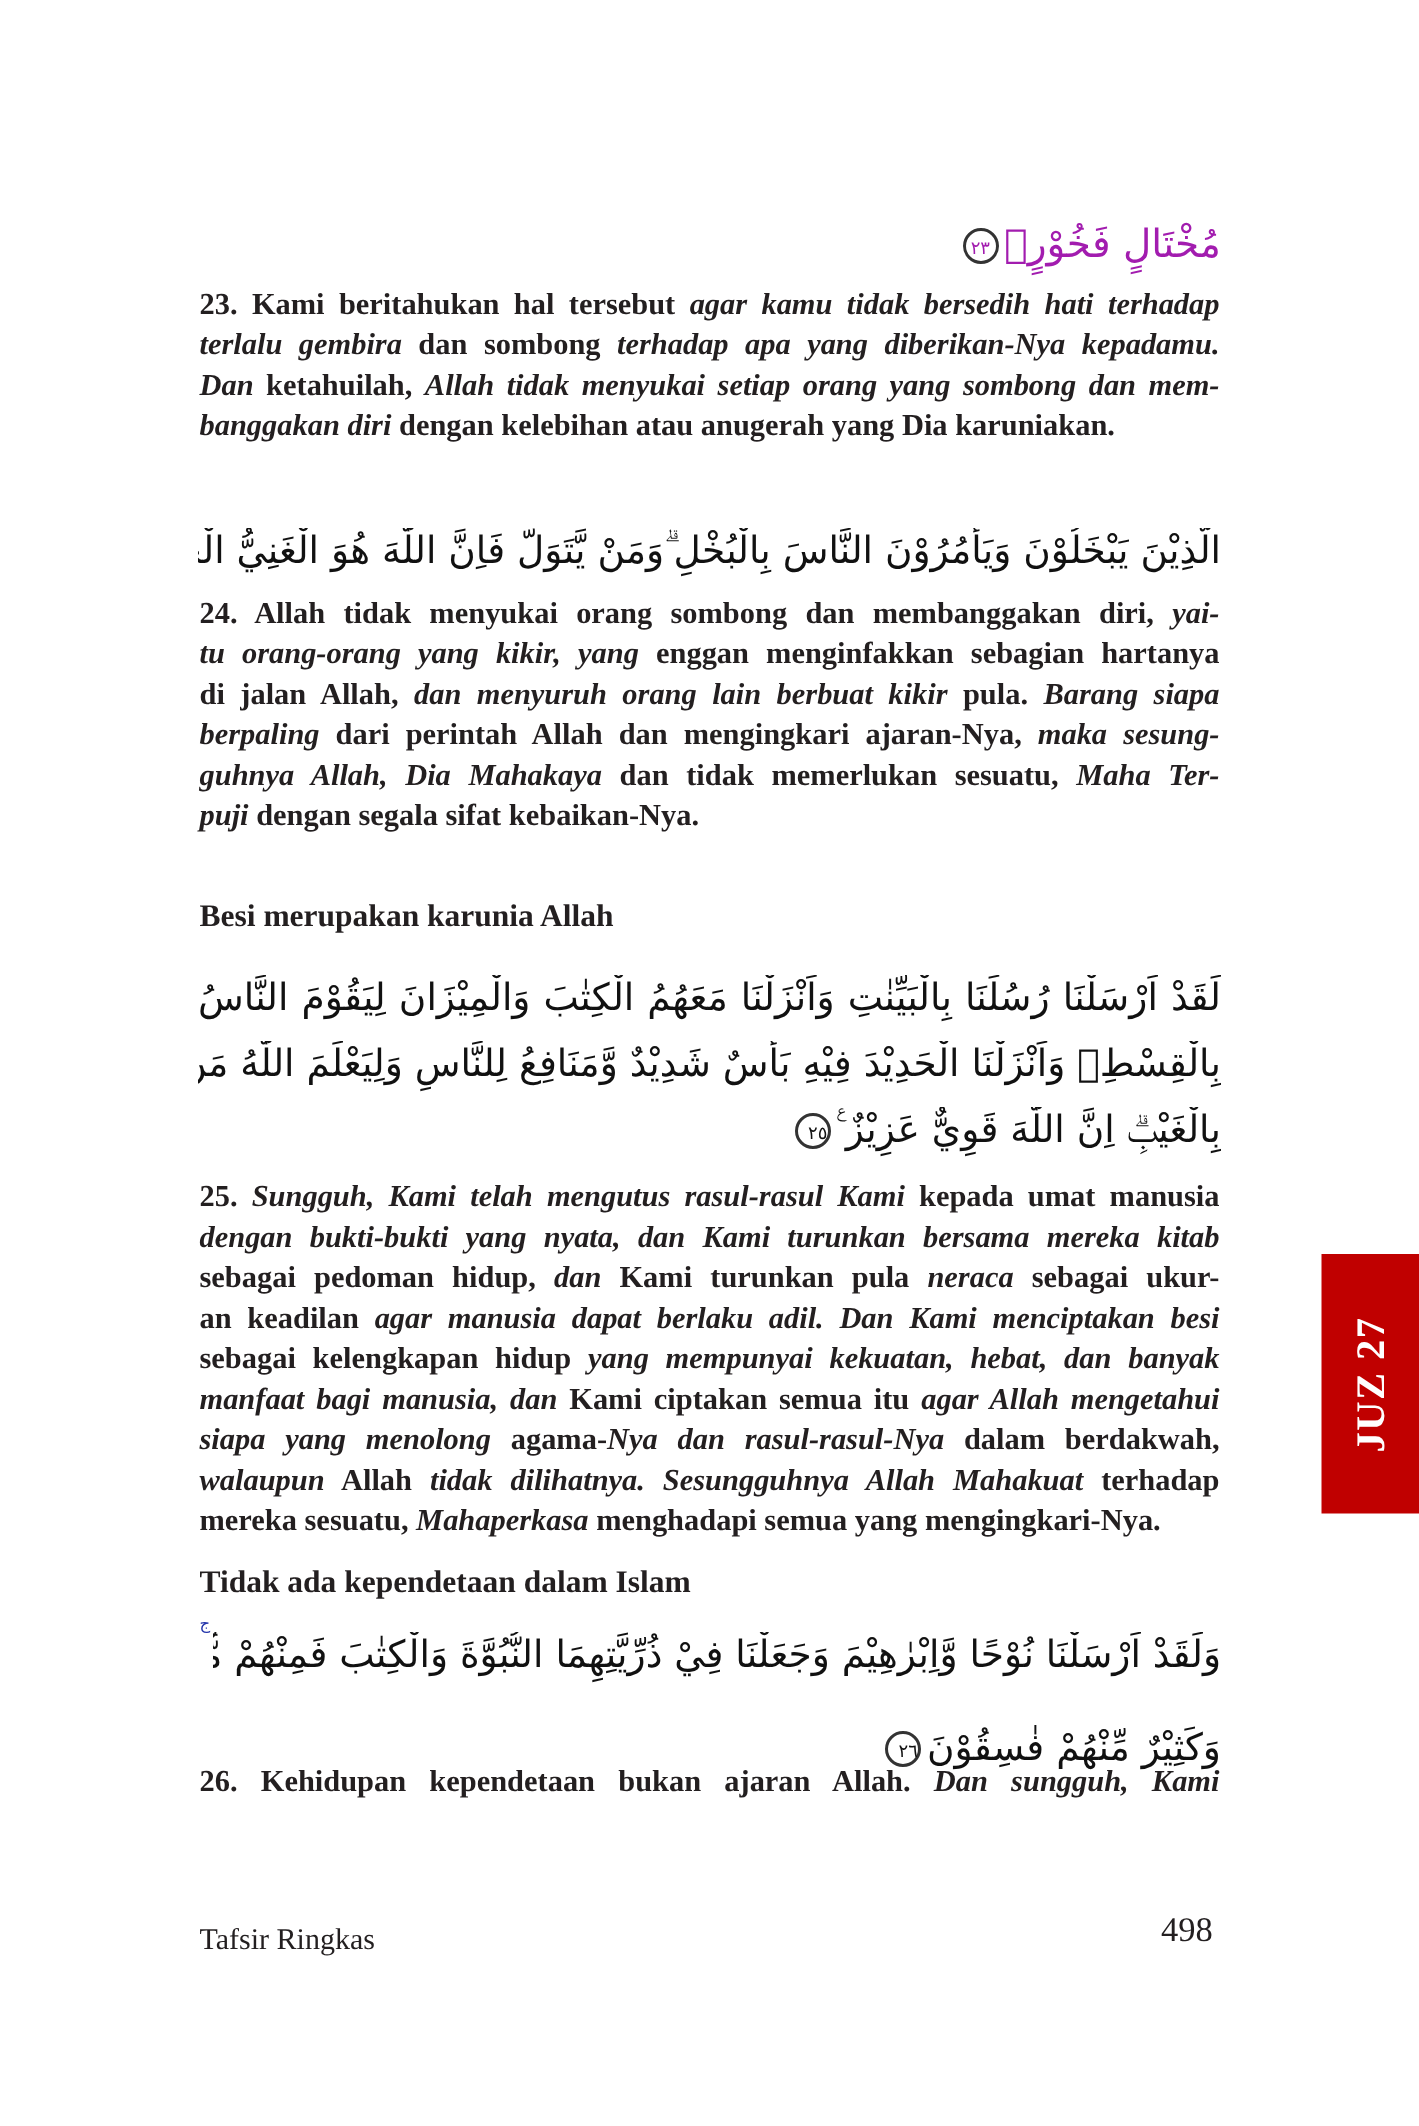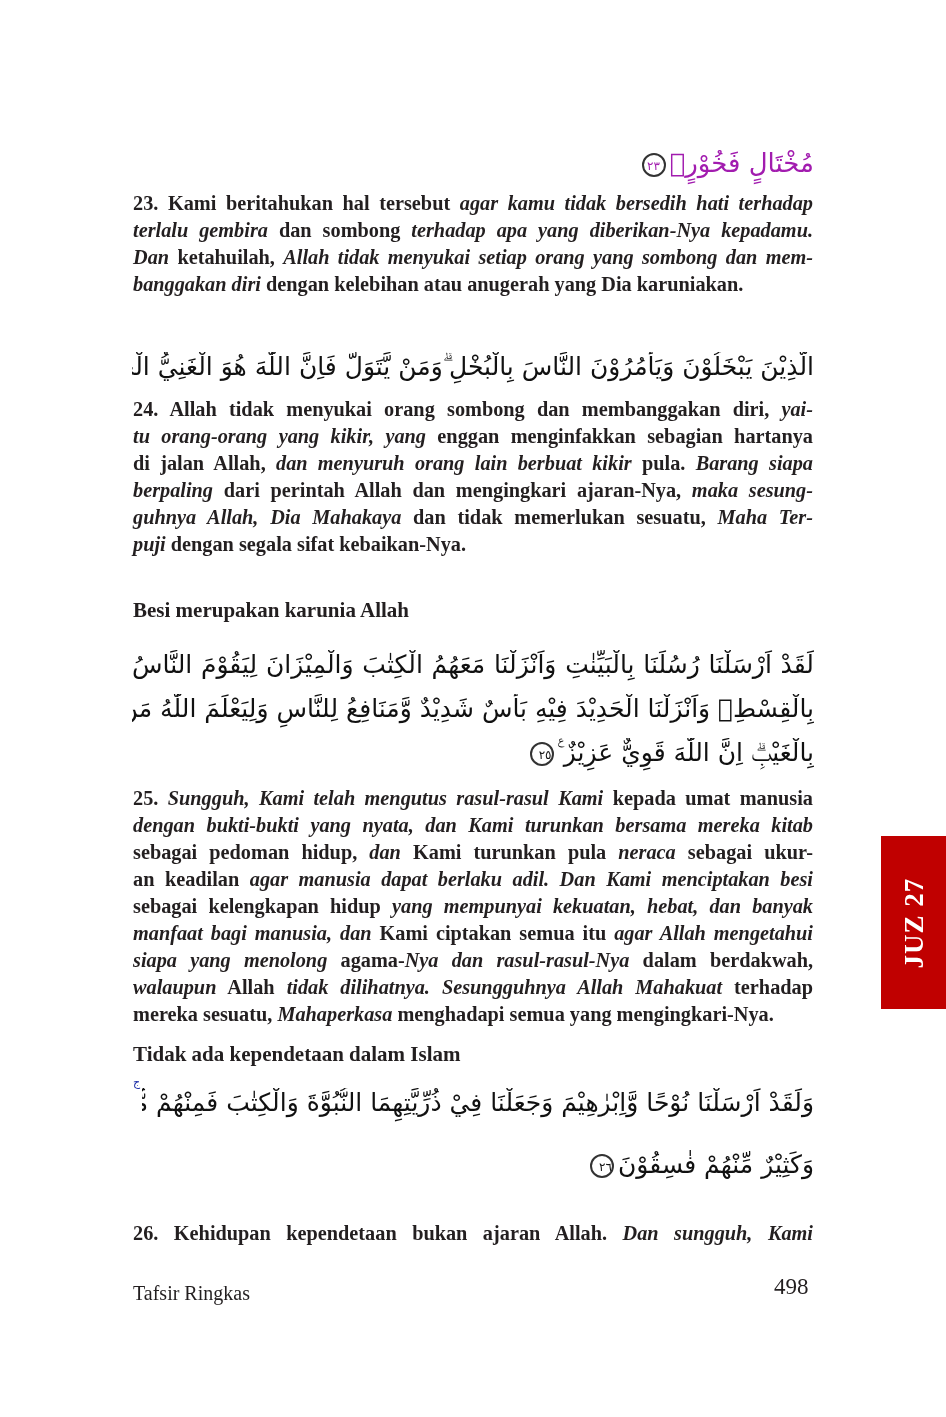--- a/index.html
+++ b/index.html
@@ -92,21 +92,21 @@
     </div>
 
   <div class="heading" style="top:1041px;">Tidak ada kependetaan dalam Islam</div>
 
   <div class="waqf-blue">ج</div>
   <div class="ar-line" style="top:1088px; left:142px;">وَلَقَدْ اَرْسَلْنَا نُوْحًا وَّاِبْرٰهِيْمَ وَجَعَلْنَا فِيْ ذُرِّيَّتِهِمَا النُّبُوَّةَ وَالْكِتٰبَ فَمِنْهُمْ مُّهْتَدٍۚ</div>
   <div class="ar-line short" style="top:1134px;margin-top:16px;">
     <span>وَكَثِيْرٌ مِّنْهُمْ فٰسِقُوْنَ</span><span class="vmark">٢٦</span>
   </div>
 
-  <div class="para" style="top:1175px;margin-top:45px;">
+  <div class="para" style="top:1175px;">
       <span class="ln"><span>26. Kehidupan kependetaan bukan ajaran Allah. </span><i>Dan sungguh, Kami</i></span>
     </div>
 
   <div class="footer-title">Tafsir Ringkas</div>
   <div class="page-number">498</div>
 
   <div class="juz-tab">
     <span>JUZ 27</span>
   </div>
 </div>

